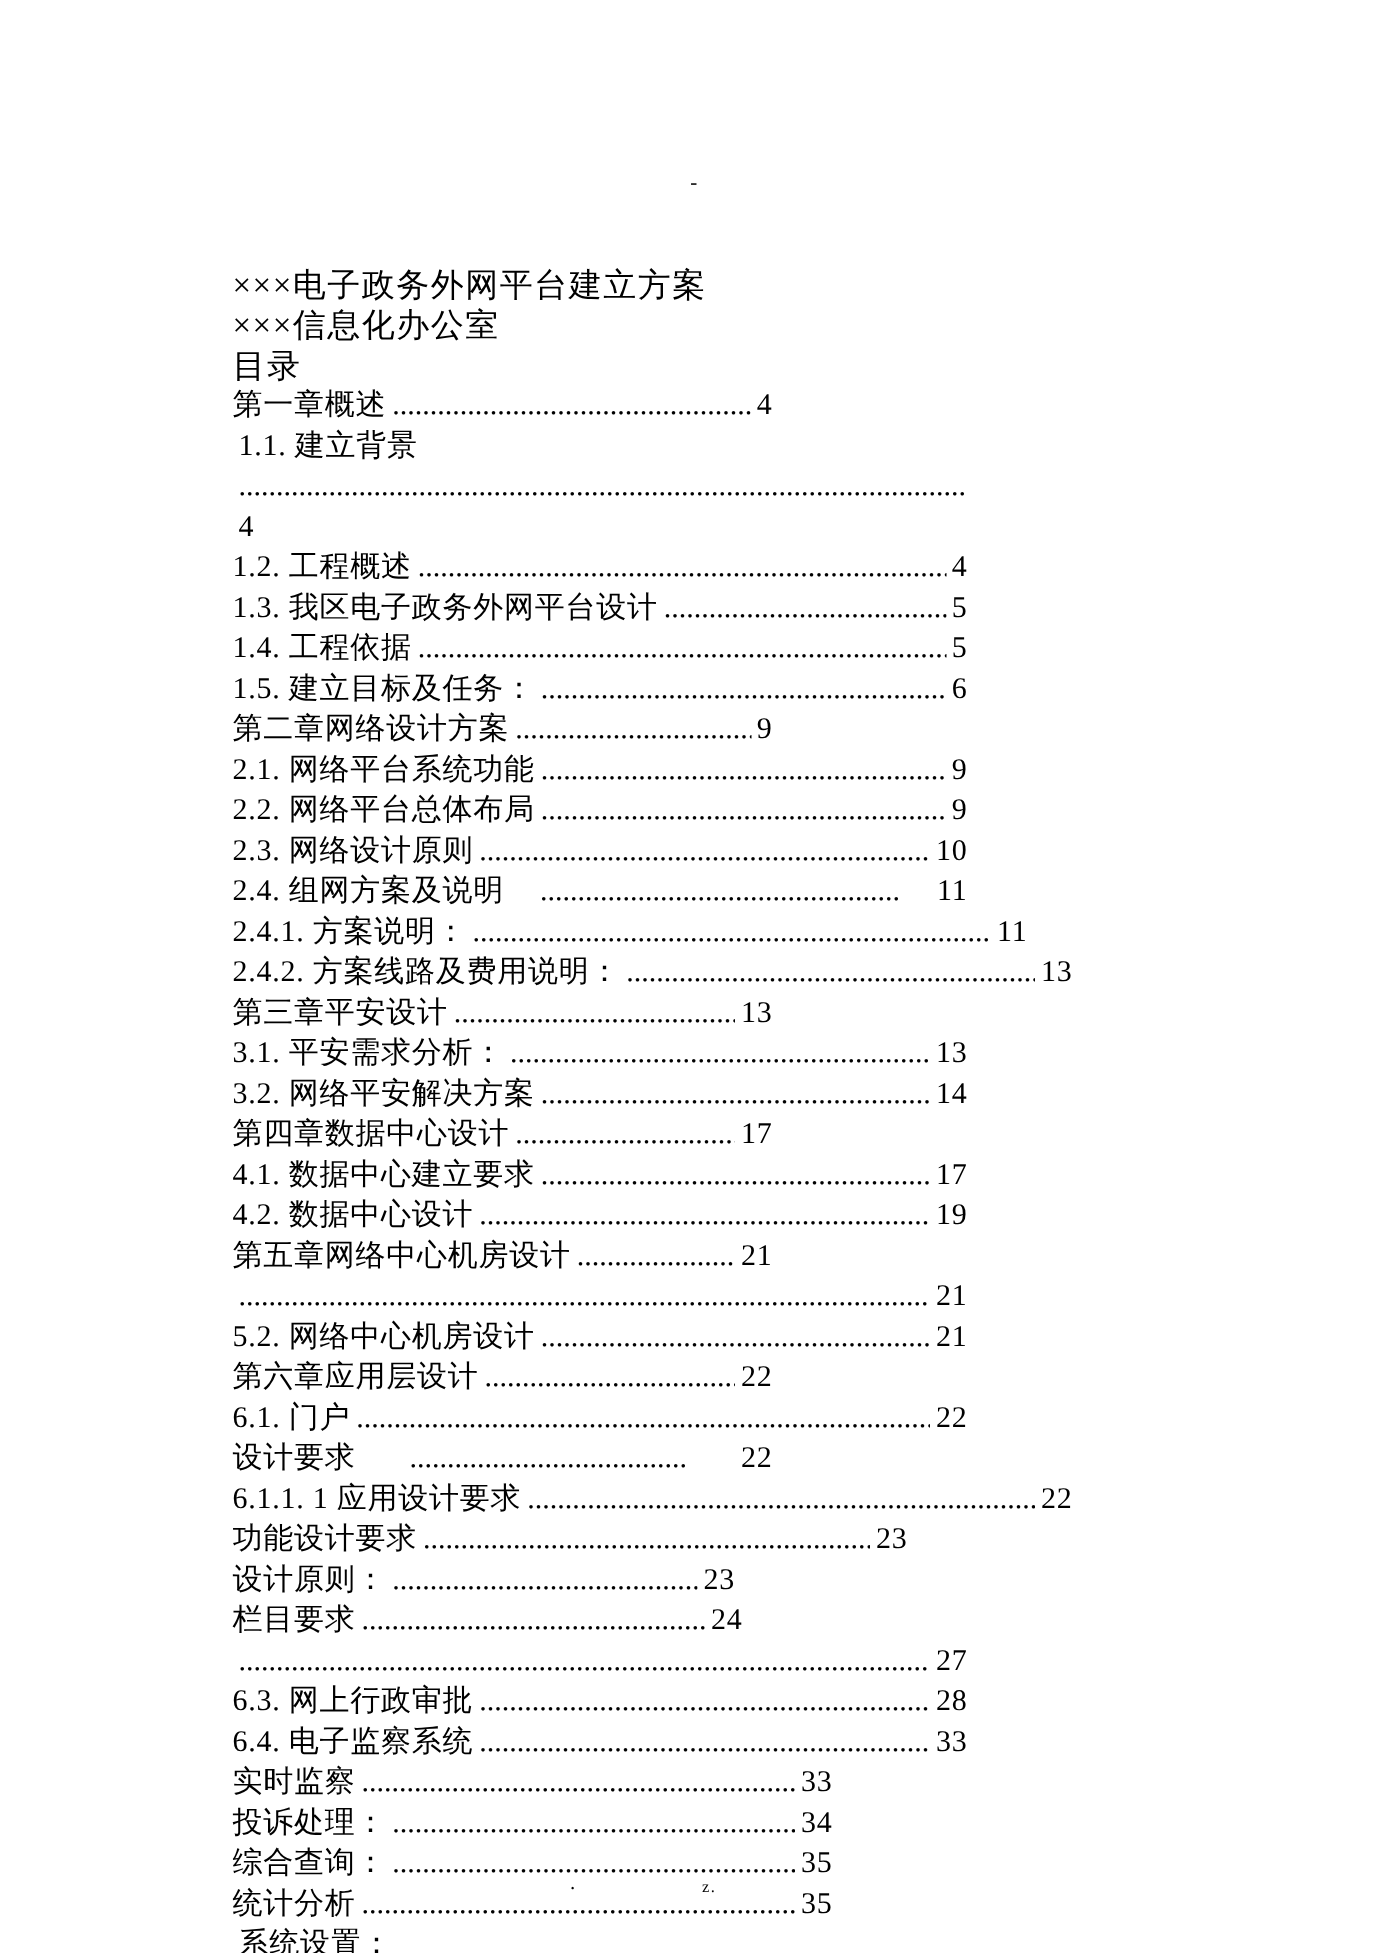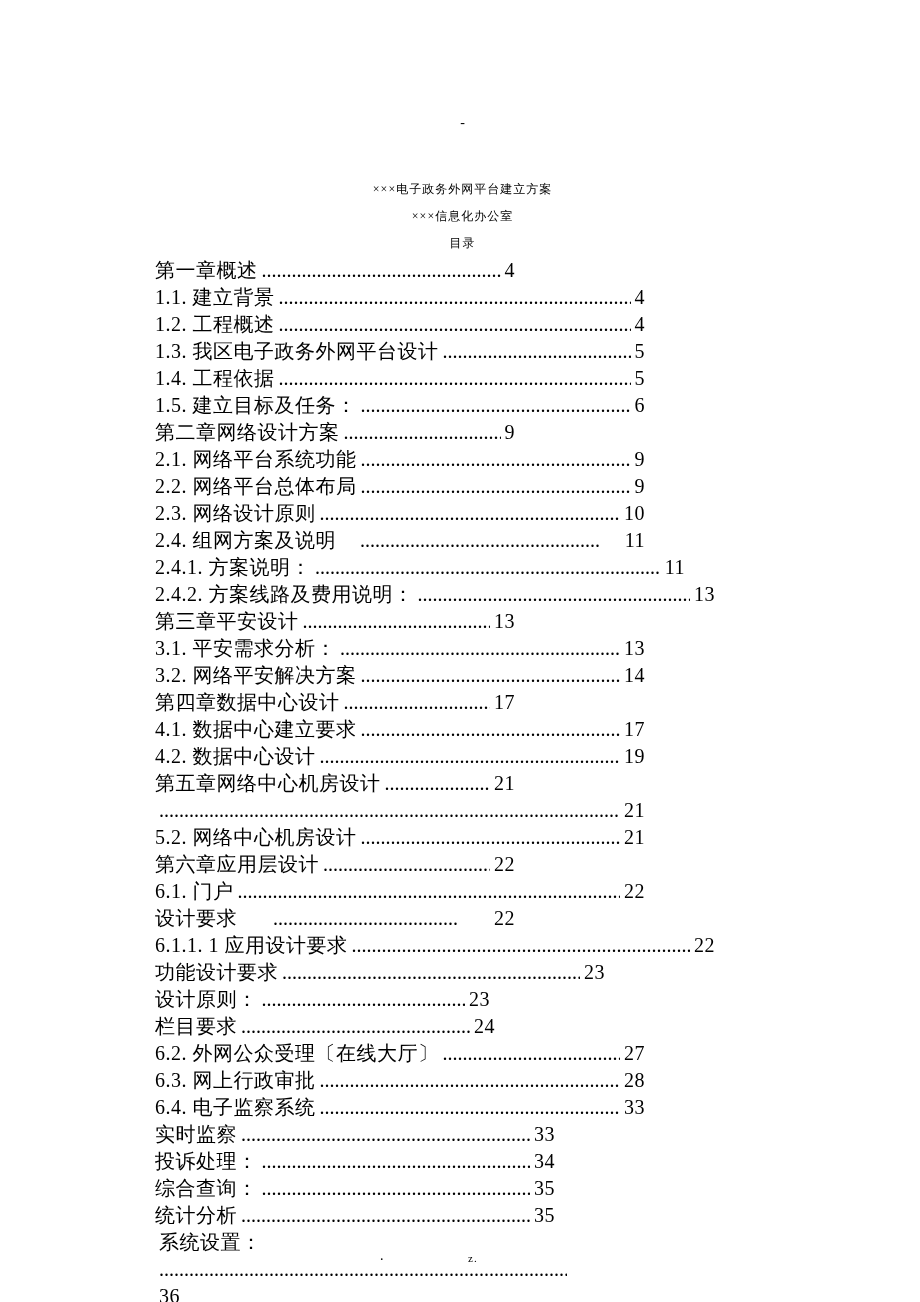--- a/index.html
+++ b/index.html
@@ -14,24 +14,23 @@
     .page {
       padding: 115px 150px 60px 155px;
     }
     .top-dash {
       text-align: center;
       font-size: 14px;
       margin-bottom: 45px;
       color: #000;
     }
     .heading {
-      font-size: 12px;
+      font-size: 22px;
       line-height: 27px;
       letter-spacing: 1px;
-      text-align: center;
     }
     .toc-line {
       font-size: 20px;
       line-height: 27px;
       letter-spacing: 0.5px;
       white-space: nowrap;
       overflow: hidden;
       display: flex;
       align-items: baseline;
     }
@@ -70,21 +69,21 @@
   <div class="heading">×××电子政务外网平台建立方案</div>
   <div class="heading">×××信息化办公室</div>
   <div class="heading">目录</div>
 
   <div id="toc-container">
       <div class="toc-line" style="width: 360px;">
         <span class="toc-title">第一章概述</span>
         <span class="toc-dots"> ......................................................................................................................................................</span>
         <span class="toc-page"> 4</span>
       </div>
-      <div class="toc-line" style="width: 490px;">
+      <div class="toc-line" style="width: 490px; flex-direction: column;">
         <span class="toc-title">1.1. 建立背景</span>
         <span class="toc-dots"> ......................................................................................................................................................</span>
         <span class="toc-page"> 4</span>
       </div>
       <div class="toc-line" style="width: 490px;">
         <span class="toc-title">1.2. 工程概述</span>
         <span class="toc-dots"> ......................................................................................................................................................</span>
         <span class="toc-page"> 4</span>
       </div>
       <div class="toc-line" style="width: 490px;">
@@ -210,21 +209,20 @@
         <span class="toc-title">设计原则：</span>
         <span class="toc-dots"> ......................................................................................................................................................</span>
         <span class="toc-page"> 23</span>
       </div>
       <div class="toc-line" style="width: 340px;">
         <span class="toc-title">栏目要求</span>
         <span class="toc-dots"> ......................................................................................................................................................</span>
         <span class="toc-page"> 24</span>
       </div>
       <div class="toc-line" style="width: 490px;">
-        <span class="toc-title">6.2. 外网公众受理〔在线大厅〕</span>
         <span class="toc-dots"> ......................................................................................................................................................</span>
         <span class="toc-page"> 27</span>
       </div>
       <div class="toc-line" style="width: 490px;">
         <span class="toc-title">6.3. 网上行政审批</span>
         <span class="toc-dots"> ......................................................................................................................................................</span>
         <span class="toc-page"> 28</span>
       </div>
       <div class="toc-line" style="width: 490px;">
         <span class="toc-title">6.4. 电子监察系统</span>

